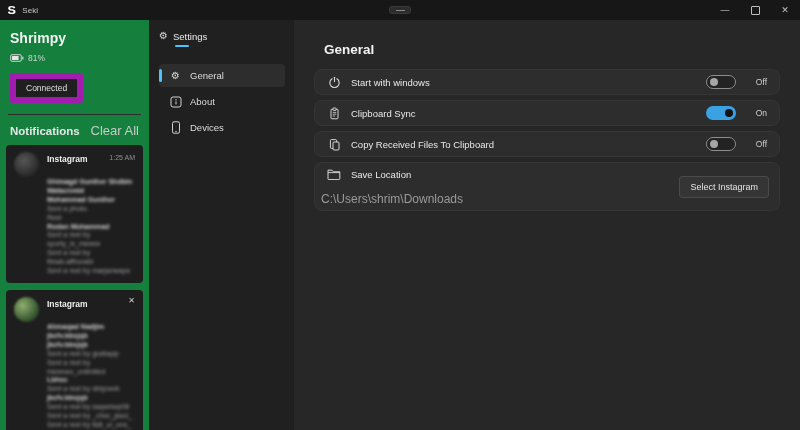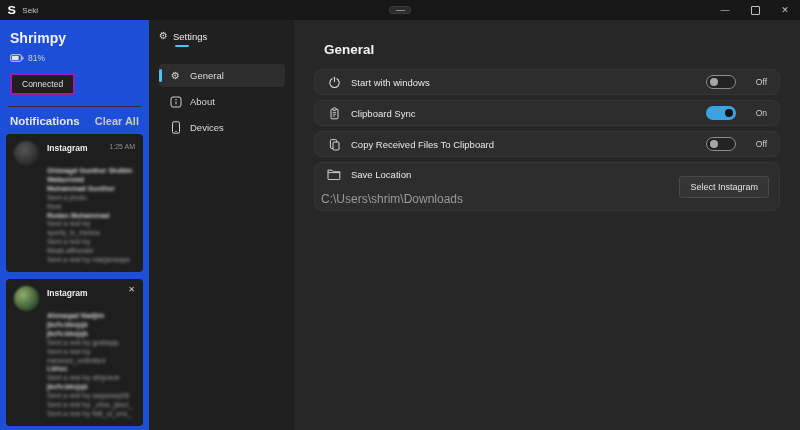--- a/index.html
+++ b/index.html
@@ -15,30 +15,30 @@
   .drag-pill{position:absolute;left:389px;top:6px;width:22px;height:8px;background:#2c2c2c;
              border:1px solid #3a3a3a;border-radius:3px;display:flex;align-items:center;justify-content:center;box-sizing:border-box;}
   .drag-pill-dash{width:9px;height:1px;background:#8a8a8a;}
   .win-controls{margin-left:auto;display:flex;height:100%;}
   .win-btn{width:30px;display:flex;align-items:center;justify-content:center;font-size:9px;color:#c0c0c0;}
   .max-glyph{width:7px;height:7px;border:1px solid #c0c0c0;border-radius:1px;}
 
   .content{flex:1;display:flex;min-height:0;}
 
   
-  .sidebar{width:149px;flex:0 0 auto;background:#1d4ed8;display:flex;flex-direction:column;min-height:0;padding-top:6px;}
+  .sidebar{width:149px;flex:0 0 auto;background:#15803d;display:flex;flex-direction:column;min-height:0;padding-top:6px;}
   .side-head{padding:4px 10px 0;}
   .device-name{font-size:14px;font-weight:bold;color:#f2f2f2;}
   .battery-row{display:flex;align-items:center;gap:4px;margin-top:6px;font-size:8.5px;color:#d2d2d2;}
   .chip{display:inline-block;margin-top:9px;padding:4px 10px;font-size:8.5px;color:#e0e0e0;
-        background:#1f1f1f;border:2px solid #a21caf;border-radius:3px;}
+        background:#1f1f1f;border:6px solid #a21caf;border-radius:3px;}
   .side-divider{border:none;border-top:1px solid #2d2d2d;margin:11px 8px 0;}
   .notif-header{display:flex;align-items:center;justify-content:space-between;padding:8px 10px 5px;}
   .notif-title{font-size:11.5px;font-weight:bold;}
-  .clear-all{font-size:11px;color:#c9c9c9;cursor:default;font-weight:bold;}
+  .clear-all{font-size:13px;color:#c9c9c9;cursor:default;}
   .notif-list{flex:1;overflow:hidden;padding:2px 6px 0;display:flex;flex-direction:column;gap:7px;}
   .notif-card{background:#1e1e1e;border-radius:4px;padding:7px 8px;position:relative;flex:0 0 auto;}
   .notif-top{display:flex;align-items:flex-start;}
   .avatar{width:25px;height:25px;border-radius:50%;margin-right:8px;flex:0 0 auto;filter:blur(1px);}
   .avatar-1{background:radial-gradient(circle at 40% 35%,#565656,#262626 75%);}
   .avatar-2{background:radial-gradient(circle at 35% 35%,#8fae6d,#31502c 70%,#23351f);}
   .notif-meta{flex:1;display:flex;justify-content:space-between;align-items:flex-start;padding-top:2px;min-width:0;}
   .notif-app{font-size:8.5px;font-weight:bold;color:#eee;}
   .notif-time{font-size:7px;color:#909090;white-space:nowrap;}
   .notif-close{position:absolute;top:7px;right:8px;font-size:8px;color:#cfcfcf;line-height:1;}

